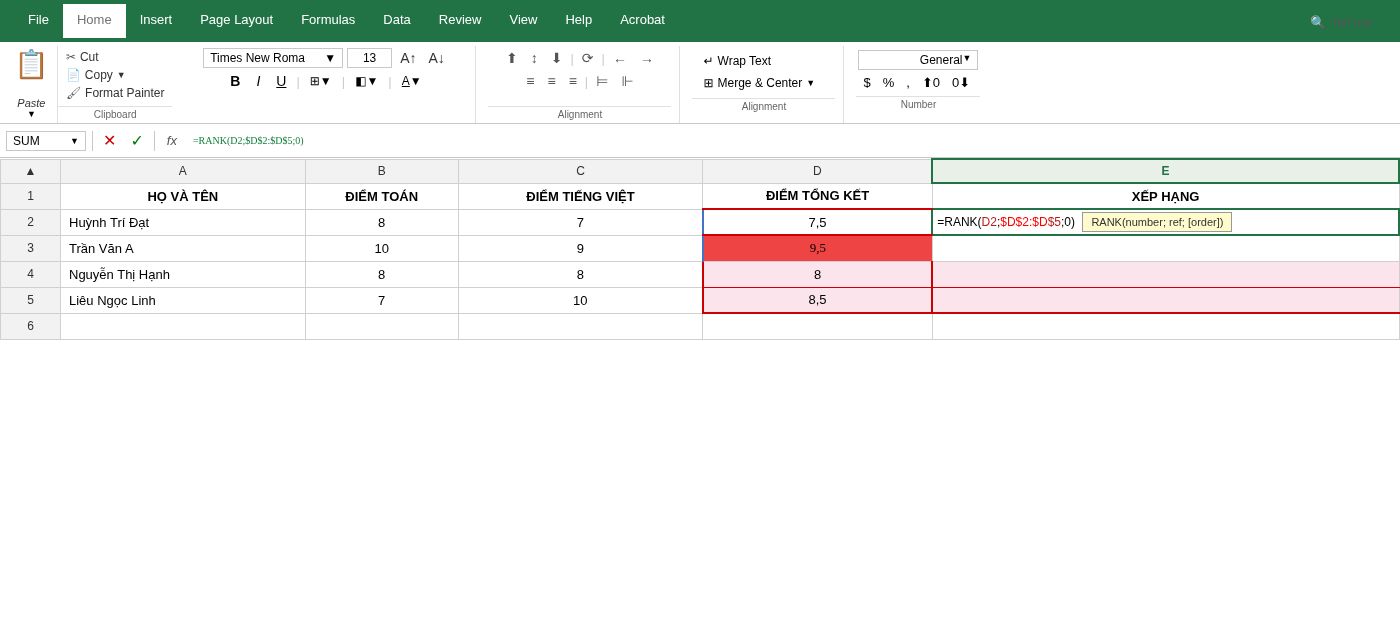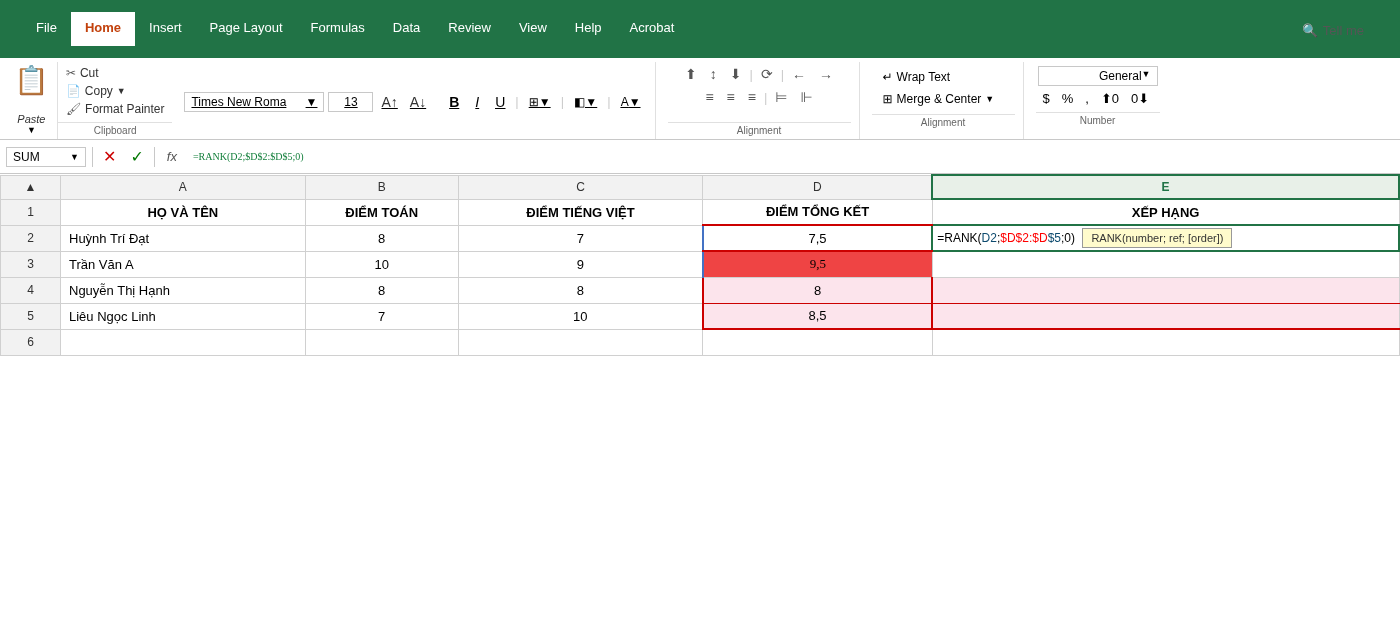--- a/index.html
+++ b/index.html
@@ -1,40 +1,40 @@
 <!DOCTYPE html>
 <html><head>
   <meta charset="utf-8">
   <style>
     * { box-sizing: border-box; margin: 0; padding: 0; }
     body { font-family: 'Segoe UI', Arial, sans-serif; font-size: 13px; background: #fff; width: 1400px; }
 
     
-    .ribbon { background: #217346; padding: 12px; }
+    .ribbon { background: #217346; padding: 4px; }
     .ribbon-tabs { display: flex; align-items: flex-end; background: #217346; padding: 0 10px; }
     .ribbon-tab { color: #fff; padding: 8px 14px; font-size: 13px; cursor: pointer; border-bottom: 3px solid transparent; }
-    .ribbon-tab.active { background: #fff; color: #c2410c; font-weight: bold; border-bottom: 3px solid #fff; }
+    .ribbon-tab.active { background: #fff; color: #737373; font-weight: normal; border-bottom: 3px solid #fff; }
 
     .ribbon-content { background: #fff; border-bottom: 1px solid #c8c8c8; display: flex; align-items: stretch; padding: 4px 6px 0 6px; gap: 4px; }
 
     .ribbon-group { display: flex; flex-direction: column; align-items: stretch; border-right: 1px solid #e0e0e0; padding: 2px 8px 0 8px; min-width: 60px; }
     .ribbon-group:last-child { border-right: none; }
     .ribbon-group-label { text-align: center; font-size: 10px; color: #666; padding: 2px 0 3px 0; border-top: 1px solid #e0e0e0; margin-top: 2px; }
     .ribbon-group-content { display: flex; align-items: center; gap: 2px; flex: 1; }
     .paste-btn { display: flex; flex-direction: column; align-items: center; justify-content: center; padding: 4px 8px; cursor: pointer; border-right: 1px solid #e0e0e0; min-width: 50px; }
     .paste-icon { font-size: 28px; color: #555; line-height: 1; }
     .paste-label { font-size: 11px; color: #333; margin-top: 18px; font-style: italic; }
     .clipboard-right { display: flex; flex-direction: column; justify-content: space-around; padding: 2px 4px; }
     .clipboard-right .btn-small { display: flex; align-items: center; gap: 4px; padding: 2px 4px; cursor: pointer; font-size: 12px; color: #333; }
     .cut-icon { color: #555; }
     .copy-icon { color: #555; }
     .painter-icon { color: #555; }
 
     
-    .font-group-content { display: flex; flex-direction: row; gap: 13px; text-decoration: underline; }
+    .font-group-content { display: flex; flex-direction: column; gap: 3px; }
     .font-row1 { display: flex; align-items: center; gap: 4px; }
     .font-row2 { display: flex; align-items: center; gap: 4px; }
     .font-selector { border: 1px solid #c8c8c8; padding: 2px 6px; font-size: 12px; min-width: 140px; background: #fff; cursor: pointer; display: flex; align-items: center; justify-content: space-between; }
     .font-size-selector { border: 1px solid #c8c8c8; padding: 2px 4px; font-size: 12px; min-width: 45px; background: #fff; text-align: center; cursor: pointer; }
     .font-grow-btn, .font-shrink-btn { font-size: 14px; padding: 2px 4px; cursor: pointer; color: #333; }
     .bold-btn { font-weight: bold; font-size: 14px; padding: 2px 6px; cursor: pointer; }
     .italic-btn { font-style: italic; font-size: 14px; padding: 2px 6px; cursor: pointer; }
     .underline-btn { text-decoration: underline; font-size: 14px; padding: 2px 6px; cursor: pointer; }
     .border-btn, .fill-btn, .font-color-btn { font-size: 12px; padding: 2px 6px; cursor: pointer; }
     .sep { color: #ccc; }
@@ -74,21 +74,21 @@
     td.row-num { background: #f2f2f2; text-align: center; font-size: 12px; color: #333; width: 30px; }
     td.bold-cell { font-weight: bold; text-align: center; }
     td.center { text-align: center; }
     td.col-d-2 { background: #fff; border-left: 2px solid #4472c4; border-top: 2px solid #c00; border-bottom: 2px solid #c00; }
     td.col-d-3 { background: #ef4444; border-left: 2px solid #4472c4; font-family: Liberation Serif, serif; }
     td.col-d-4 { background: #fce4ec; border-left: 2px solid #c00; border-bottom: 1px solid #c00; }
     td.col-d-5 { background: #fce4ec; border-left: 2px solid #c00; border-bottom: 2px solid #c00; }
     td.col-e-2 { border: 2px solid #217346; background: #fff; font-size: 12px; padding: 2px 4px; white-space: nowrap; }
     td.col-e-4 { border-left: 2px solid #c00; background: #fce4ec; border-bottom: 1px solid #c00; }
     td.col-e-5 { border-left: 2px solid #c00; background: #fce4ec; border-bottom: 2px solid #c00; }
-    .formula-d2 { color: #0c4a6e; }
+    .formula-d2 { color: #b91c1c; }
     .formula-range { color: #ff0000; }
 
     
     .tooltip-box { background: #fffbcc; border: 1px solid #999; font-size: 11px; padding: 3px 8px; color: #333; white-space: nowrap; display: inline-block; margin-left: 4px; }
 
     .col-a { min-width: 160px; }
     .col-b { min-width: 100px; }
     .col-c { min-width: 160px; }
     .col-d { min-width: 150px; }
     .col-e-th { min-width: 260px; }

